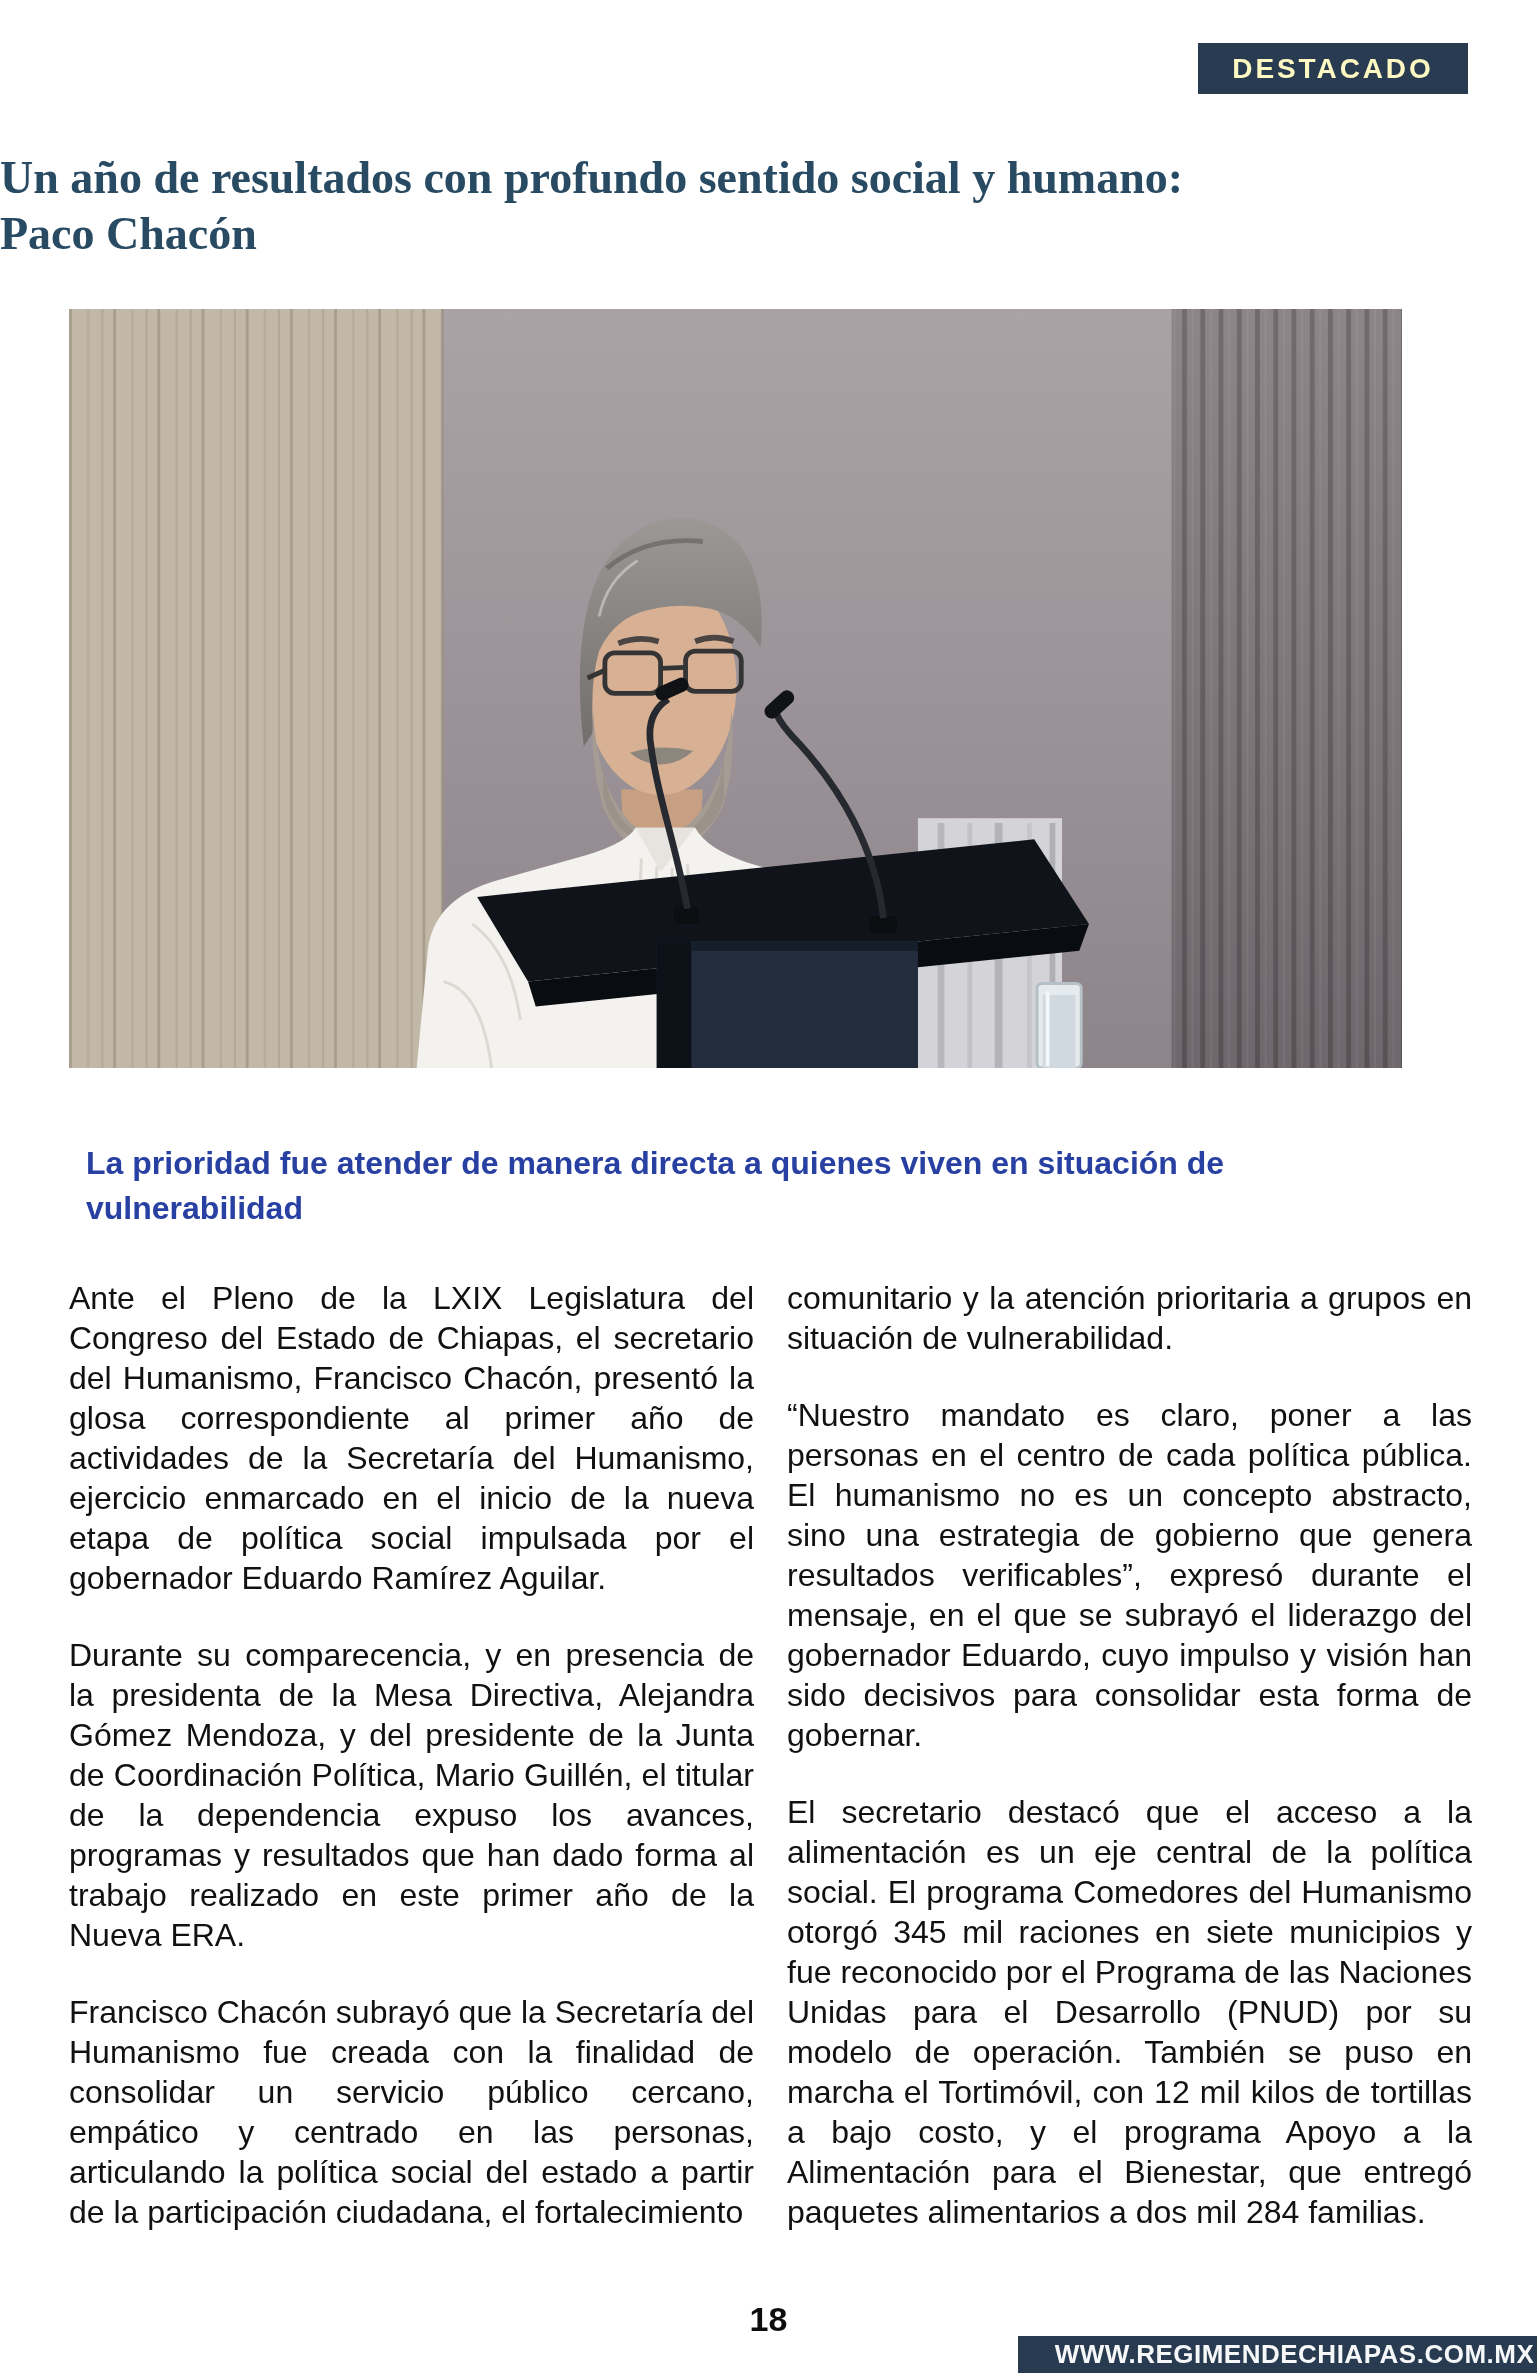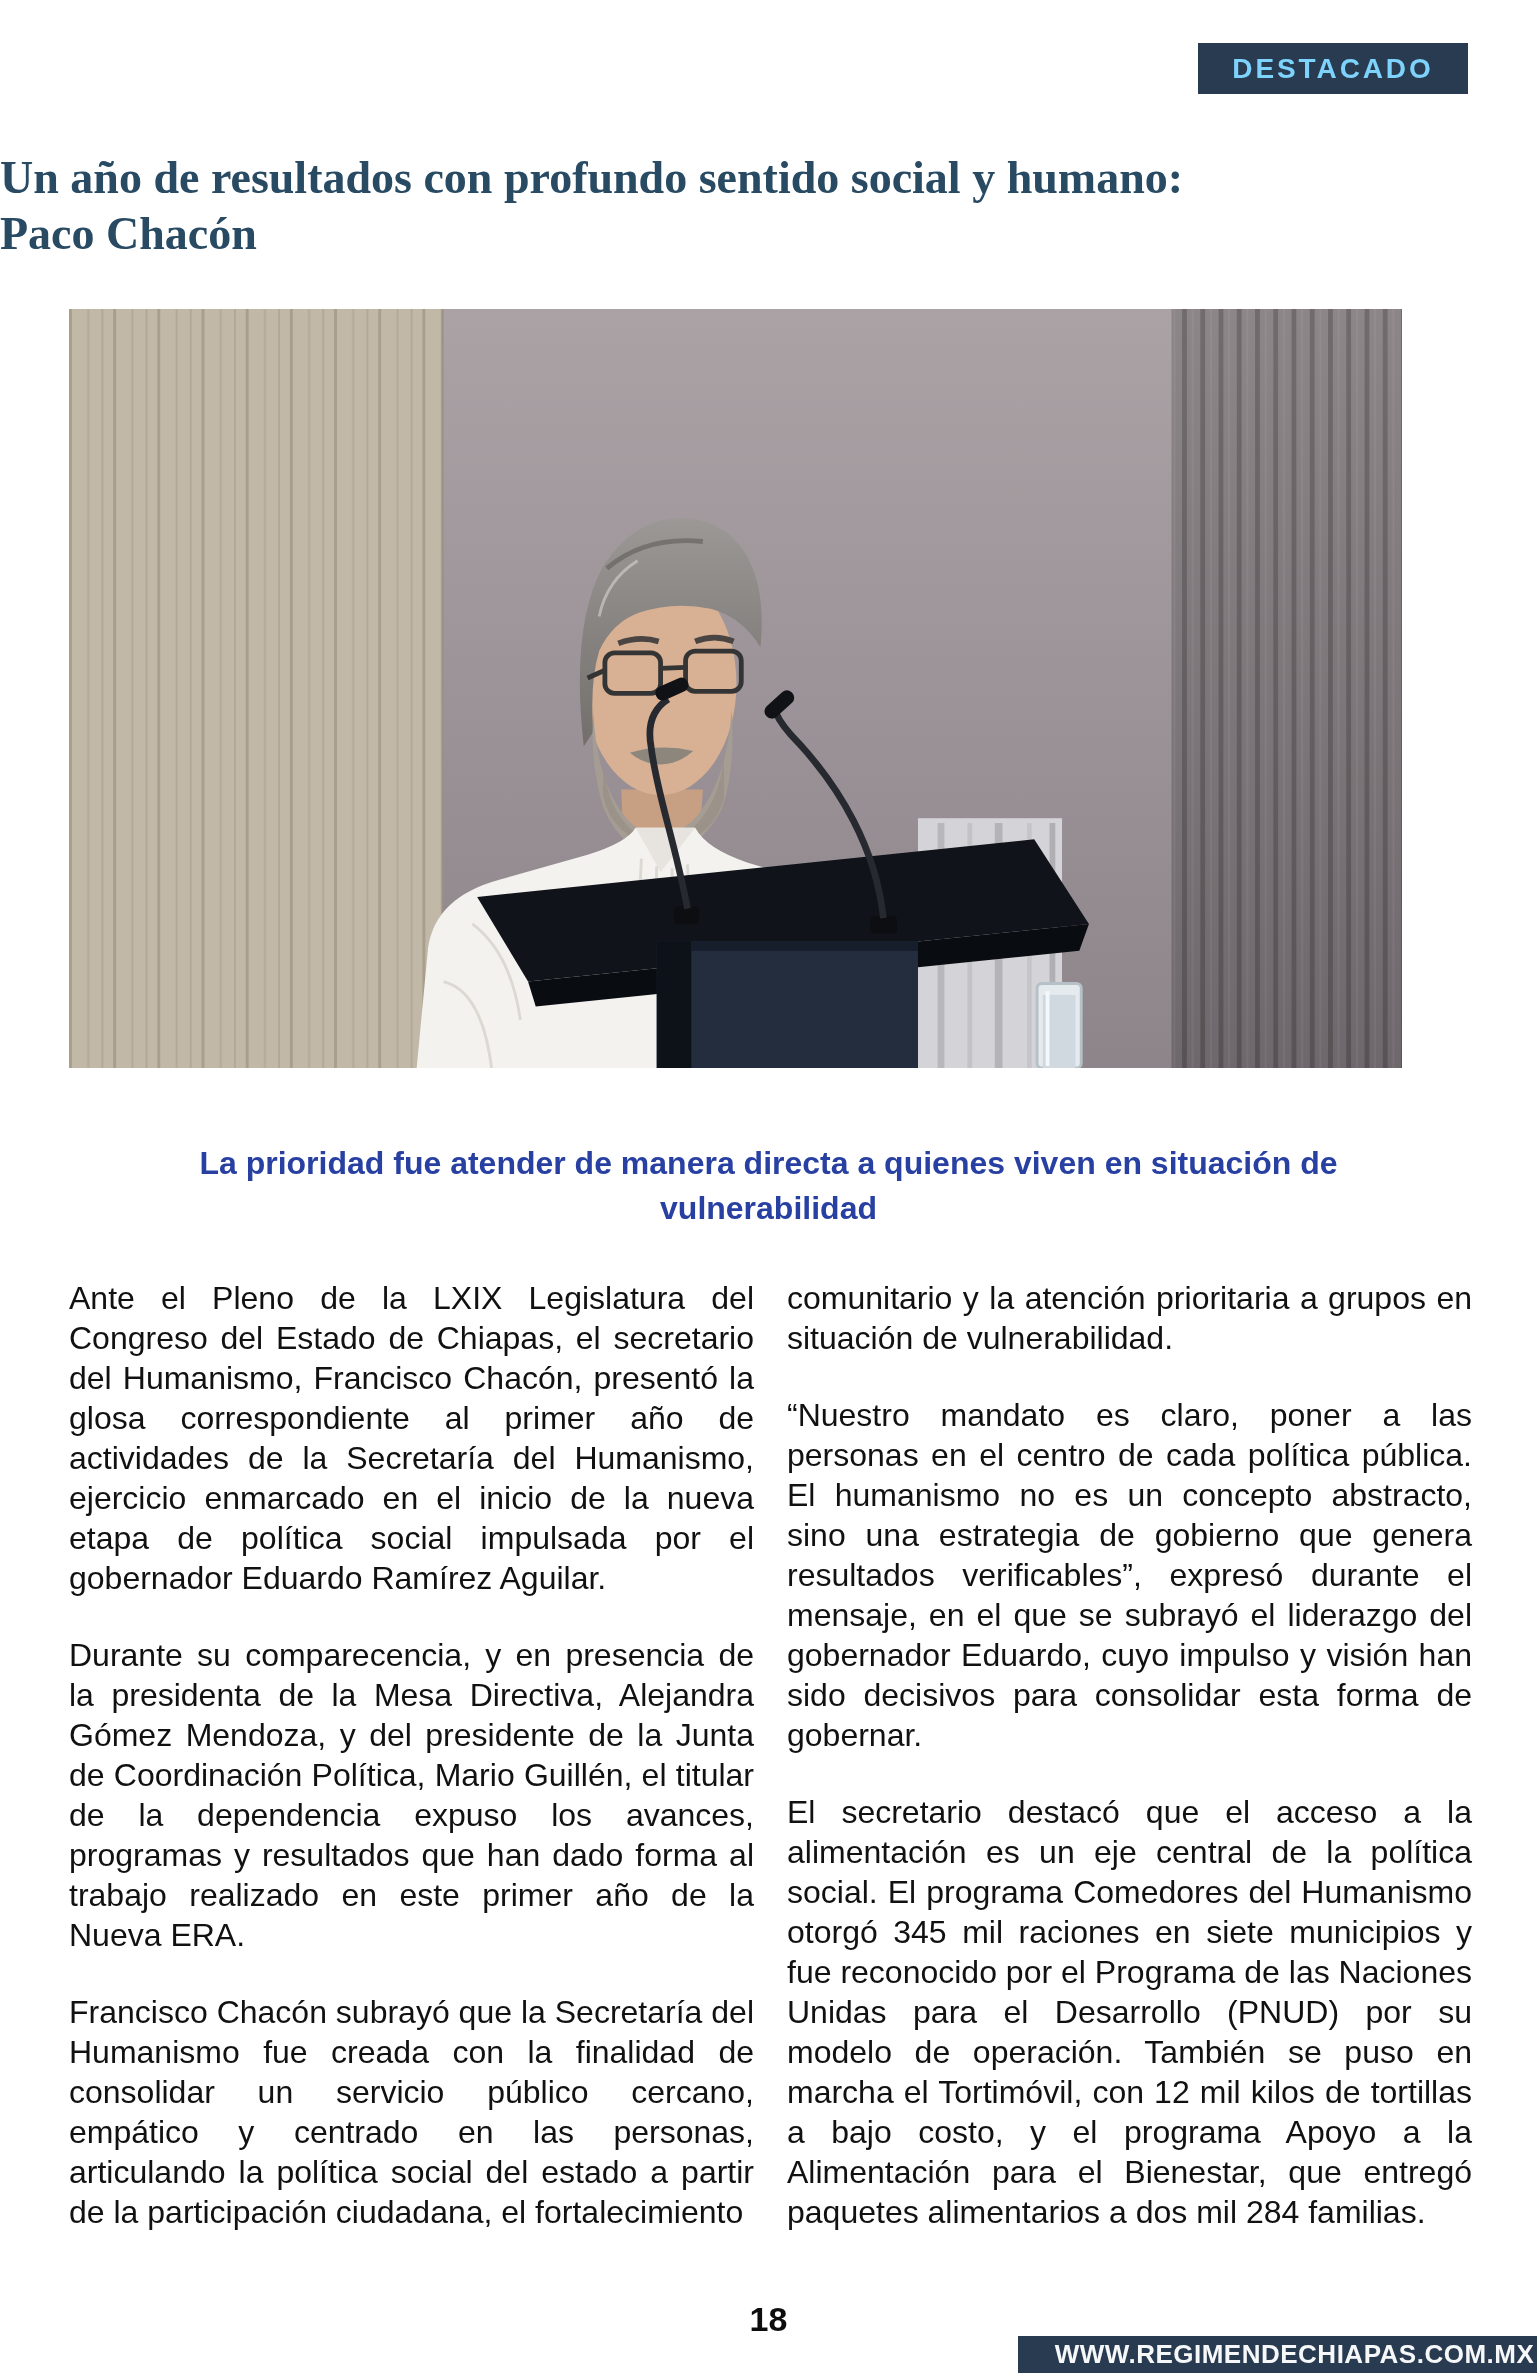--- a/index.html
+++ b/index.html
@@ -2,35 +2,35 @@
 <html lang="es"><head>
 <meta charset="utf-8">
 <style>
   * { margin:0; padding:0; box-sizing:border-box; }
   html,body { background:#ffffff; }
   body { font-family:"Liberation Sans", sans-serif; }
   .page { position:relative; width:1537px; height:2376px; background:#ffffff; overflow:hidden; }
 
   .badge {
     position:absolute; top:43px; right:69px; width:270px; height:51px;
-    background:#293b50; color:#7dd3fc; display:flex; align-items:center; justify-content:center;
+    background:#293b50; color:#fef9c3; display:flex; align-items:center; justify-content:center;
     font-weight:bold; font-size:28px; letter-spacing:2.9px;
   }
 
   .headline {
     position:absolute; top:150px; left:0; right:0; 
     font-family:"Liberation Serif", serif; font-weight:700;
     font-size:46px; line-height:56px; color:#284a63; white-space:pre-line;
   }
 
   .photo-wrap { position:absolute; top:309px; left:69px; width:1333px; height:759px; }
   .photo-wrap svg { display:block; width:100%; height:100%; }
 
   .standfirst {
-    position:absolute; top:1141px; left:86px; right:86px; text-align:center;
+    position:absolute; top:1141px; left:86px; right:86px; 
     font-weight:bold; font-size:32px; line-height:45px; color:#2940a3; white-space:pre-line;
   }
 
   .columns { position:absolute; top:1278px; left:69px; width:1403px; display:flex; gap:33px; }
   .col { width:690px; font-size:32px; line-height:40px; color:#111111; text-align:justify; }
   .col p + p { margin-top:37px; }
 
   .pagenum {
     position:absolute; top:2300px; left:0; right:0; text-align:center;
     font-size:34px; font-weight:bold; color:#0d0d0d;

